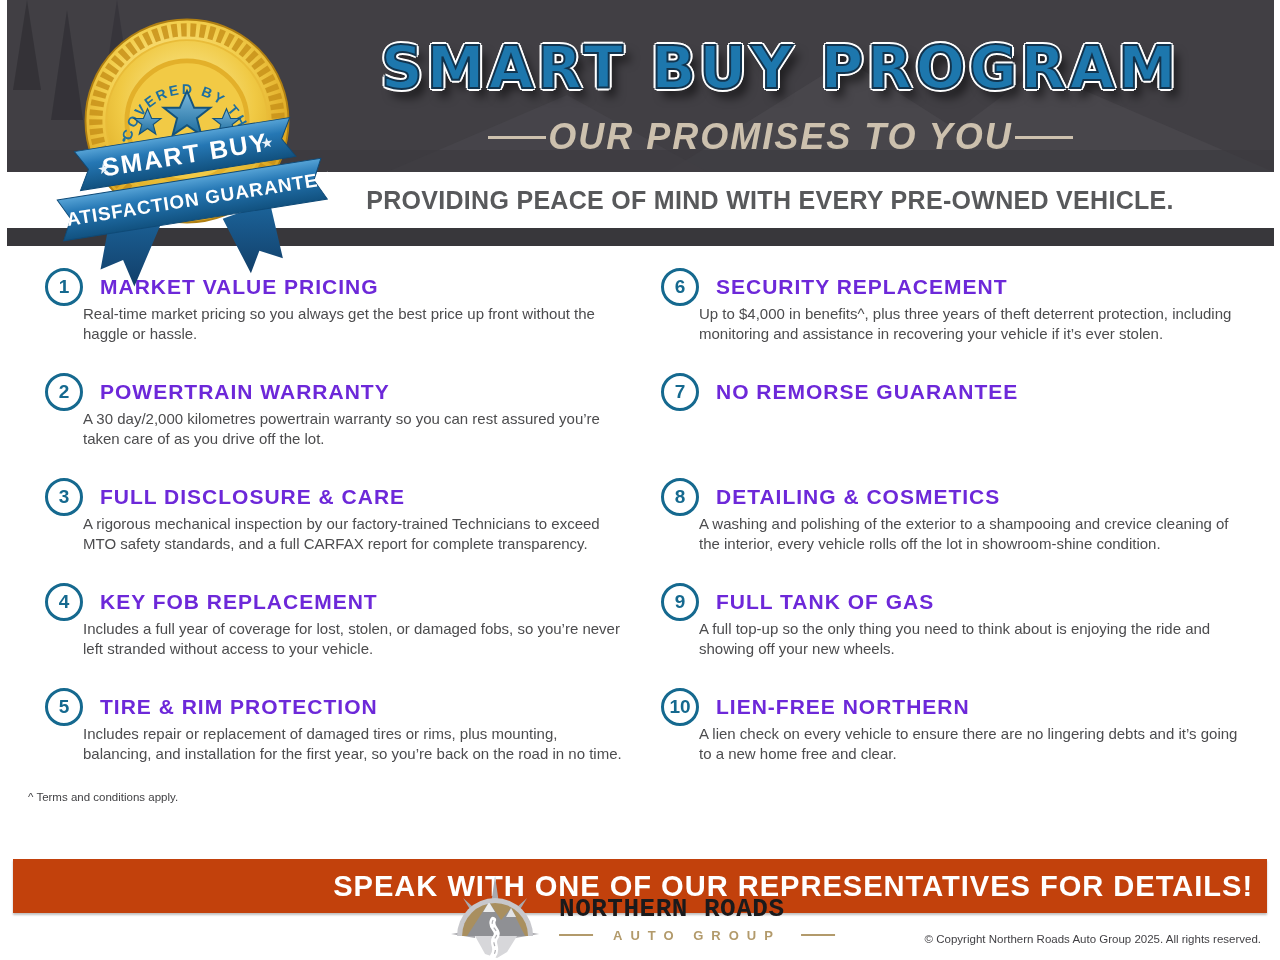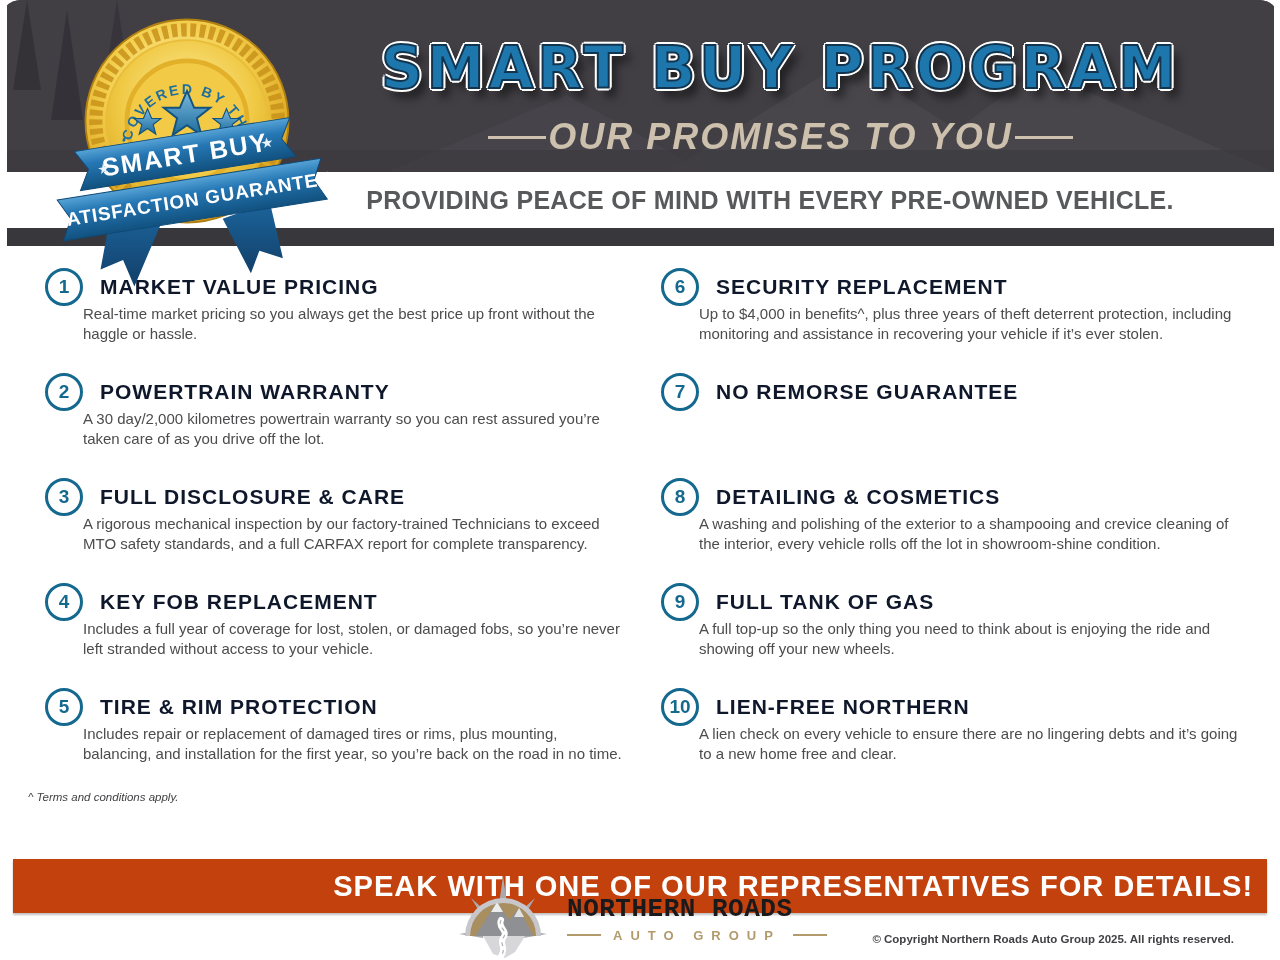--- a/index.html
+++ b/index.html
@@ -1,17 +1,17 @@
 <!DOCTYPE html>
 <html><head>
 <meta charset="utf-8">
 <style>
   html,body{margin:0;padding:0;background:#fff;}
   .page{position:relative;width:1280px;height:960px;background:#fff;overflow:hidden;
-        font-family:"Liberation Sans",sans-serif;border-radius:21px;}
+        font-family:"Liberation Sans",sans-serif;}
   
   .hero{position:absolute;top:0;left:7px;right:6px;height:172px;background:#413f44;overflow:hidden;}
   .hero svg.scenery{position:absolute;inset:0;}
   .title-wrap{position:absolute;left:295px;right:15px;top:34px;text-align:center;}
   .main-title{font-family:"DejaVu Sans","Liberation Sans",sans-serif;font-weight:800;
       font-size:58px;letter-spacing:4px;color:#1d77ad;white-space:nowrap;
       -webkit-text-stroke:2px #12344e;
       text-shadow:-3px 0 0 #fff,3px 0 0 #fff,0 -3px 0 #fff,0 3px 0 #fff,
                   -2px -2px 0 #fff,2px 2px 0 #fff,-2px 2px 0 #fff,2px -2px 0 #fff,
                   7px 9px 10px rgba(0,0,0,.55);}
@@ -23,35 +23,35 @@
       text-align:center;font-weight:800;font-size:25px;color:#58595b;letter-spacing:.3px;white-space:nowrap;}
   .dark-strip{position:absolute;top:228px;left:7px;right:6px;height:18px;background:#38373b;}
   
   .badge{position:absolute;left:46px;top:6px;width:282px;height:292px;z-index:6;}
   
   .columns{position:absolute;top:268px;left:45px;display:flex;gap:32px;}
   .col{width:584px;}
   .promise{position:relative;height:105px;}
   .p-num{position:absolute;left:0;top:0;width:38px;height:38px;border:3px solid #15698f;border-radius:50%;
       box-sizing:border-box;text-align:center;line-height:31px;font-size:19px;font-weight:700;color:#15698f;background:#fff;}
-  .p-title{margin-left:55px;padding-top:7px;font-size:21px;font-weight:700;color:#0f172a;letter-spacing:1px;white-space:nowrap;}
+  .p-title{margin-left:55px;padding-top:7px;font-size:21px;font-weight:700;color:#6d28d9;letter-spacing:1px;white-space:nowrap;}
   .p-body{margin-left:38px;margin-top:5px;font-size:15px;line-height:20px;color:#4c4c4e;}
-  .footnote{position:absolute;top:791px;left:28px;font-size:11.5px;color:#414144;font-style:italic;}
+  .footnote{position:absolute;top:791px;left:28px;font-size:11.5px;color:#414144;}
   
   .cta{position:absolute;top:815px;left:13px;right:13px;height:54px;background:#c2410c;
       text-align:right;box-shadow:0 2px 2px rgba(0,0,0,.25);margin-top:44px;}
   .cta span{display:inline-block;line-height:54px;color:#fff;font-weight:700;font-size:30px;
       letter-spacing:1px;transform:scaleX(.97);white-space:nowrap;}
   
   .footer-logo{position:absolute;top:876px;left:50%;transform:translateX(-50%);display:flex;align-items:center;gap:14px;}
   .logo-text .l1{font-family:Liberation Mono, monospace;font-weight:800;font-size:26px;color:#1a1a1c;letter-spacing:.5px;white-space:nowrap;}
-  .logo-text .l2{margin-top:4px;display:flex;align-items:center;gap:12px;}
+  .logo-text .l2{margin-top:4px;display:flex;align-items:center;gap:20px;}
   .logo-text .l2 .d{width:34px;height:2px;background:#b29a6b;}
   .logo-text .l2 span{font-size:13px;font-weight:700;letter-spacing:8px;color:#b29a6b;white-space:nowrap;}
-  .copyright{position:absolute;top:933px;right:46px;font-size:11.5px;color:#403f43;font-weight:bold;}
+  .copyright{position:absolute;top:933px;right:19px;font-size:11.5px;color:#403f43;}
 </style>
 </head>
 <body>
 
 <div class="page">
 
   <div class="hero">
     <svg class="scenery" width="1267" height="172" viewBox="0 0 1267 172" preserveAspectRatio="none">
       <rect width="1267" height="172" fill="#413f44"></rect>
       <polygon points="660,172 840,60 950,130 1030,70 1267,172" fill="#55535a" opacity="0.35"></polygon>

